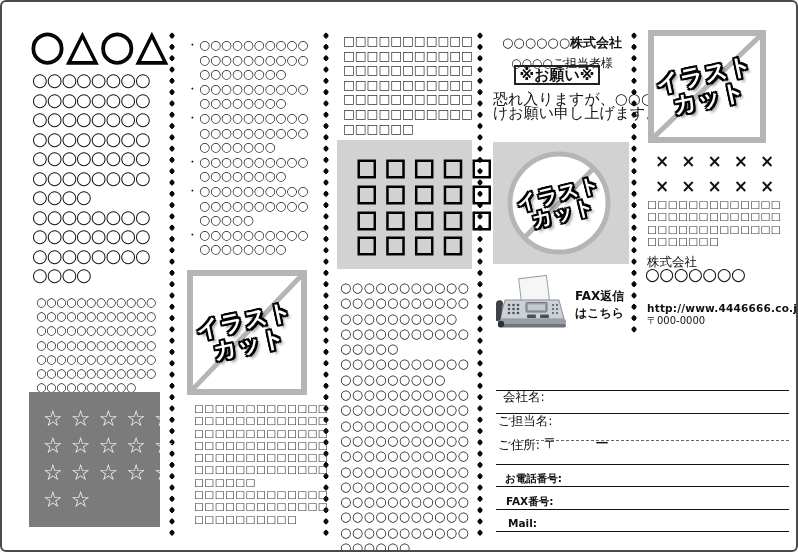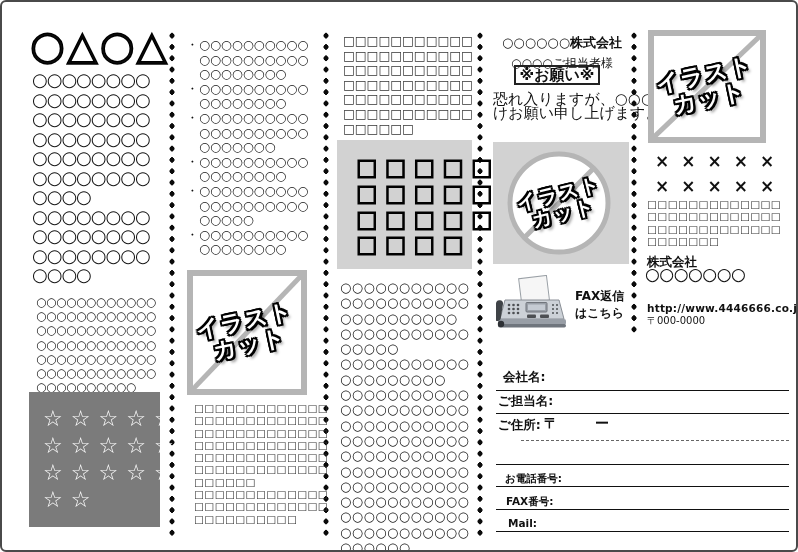--- a/index.html
+++ b/index.html
@@ -48,27 +48,27 @@
   .c4-recipient{left:492px;top:53px;width:136px;text-align:center;font-size:12px;}
   .c4-notice{left:512px;top:63px;width:86px;height:20px;box-sizing:border-box;border:2px solid #222;
     text-align:center;font-size:15px;line-height:16px;font-weight:600;}
   .c4-message{left:491px;top:91px;font-size:15px;line-height:13.5px;}
   .circle-box{left:491px;top:140px;width:136px;height:122px;}
   .circle-box .illust-label{font-size:20px;transform:rotate(-14deg);}
   .fax-icon{left:494px;top:273px;width:72px;height:58px;}
   .fax-reply{left:573px;top:286px;font-size:12px;line-height:16.5px;font-weight:600;}
   .phone{left:495px;top:339px;font-size:25px;font-weight:600;letter-spacing:0.5px;
     font-family:"DejaVu Sans","Liberation Sans",sans-serif;}
-  .f-label{font-size:12.5px;font-weight:700;}
+  .f-label{font-size:12.5px;font-weight:400;margin-top:20px;}
   .f-label-sm{font-size:10.5px;font-weight:700;}
   .f-line{position:absolute;left:494px;width:293px;height:0;border-top:1.6px solid #111;}
   .f-dash{position:absolute;left:519px;width:268px;height:0;border-top:1.4px dashed #666;}
   .x-lines{left:653px;top:147px;font-size:17px;font-weight:bold;line-height:25px;letter-spacing:12px;}
   .c5-squares{left:645px;top:196px;}
-  .c5-prefix{left:645px;top:252px;font-size:12.5px;font-weight:700;}
+  .c5-prefix{left:645px;top:252px;font-size:12.5px;font-weight:400;}
   .c5-name{left:643px;top:262px;font-size:17px;letter-spacing:-0.5px;}
   .c5-tel{left:645px;top:283px;font-size:14.5px;font-weight:600;letter-spacing:0.2px;}
   .c5-url{left:645px;top:300px;font-size:10.5px;font-weight:600;letter-spacing:0.2px;}
   .c5-postal{left:645px;top:312px;font-size:10px;}
   .c5-address{left:645px;top:323px;font-size:12px;}
 </style>
 </head>
 <body>
 
 <div class="page">

